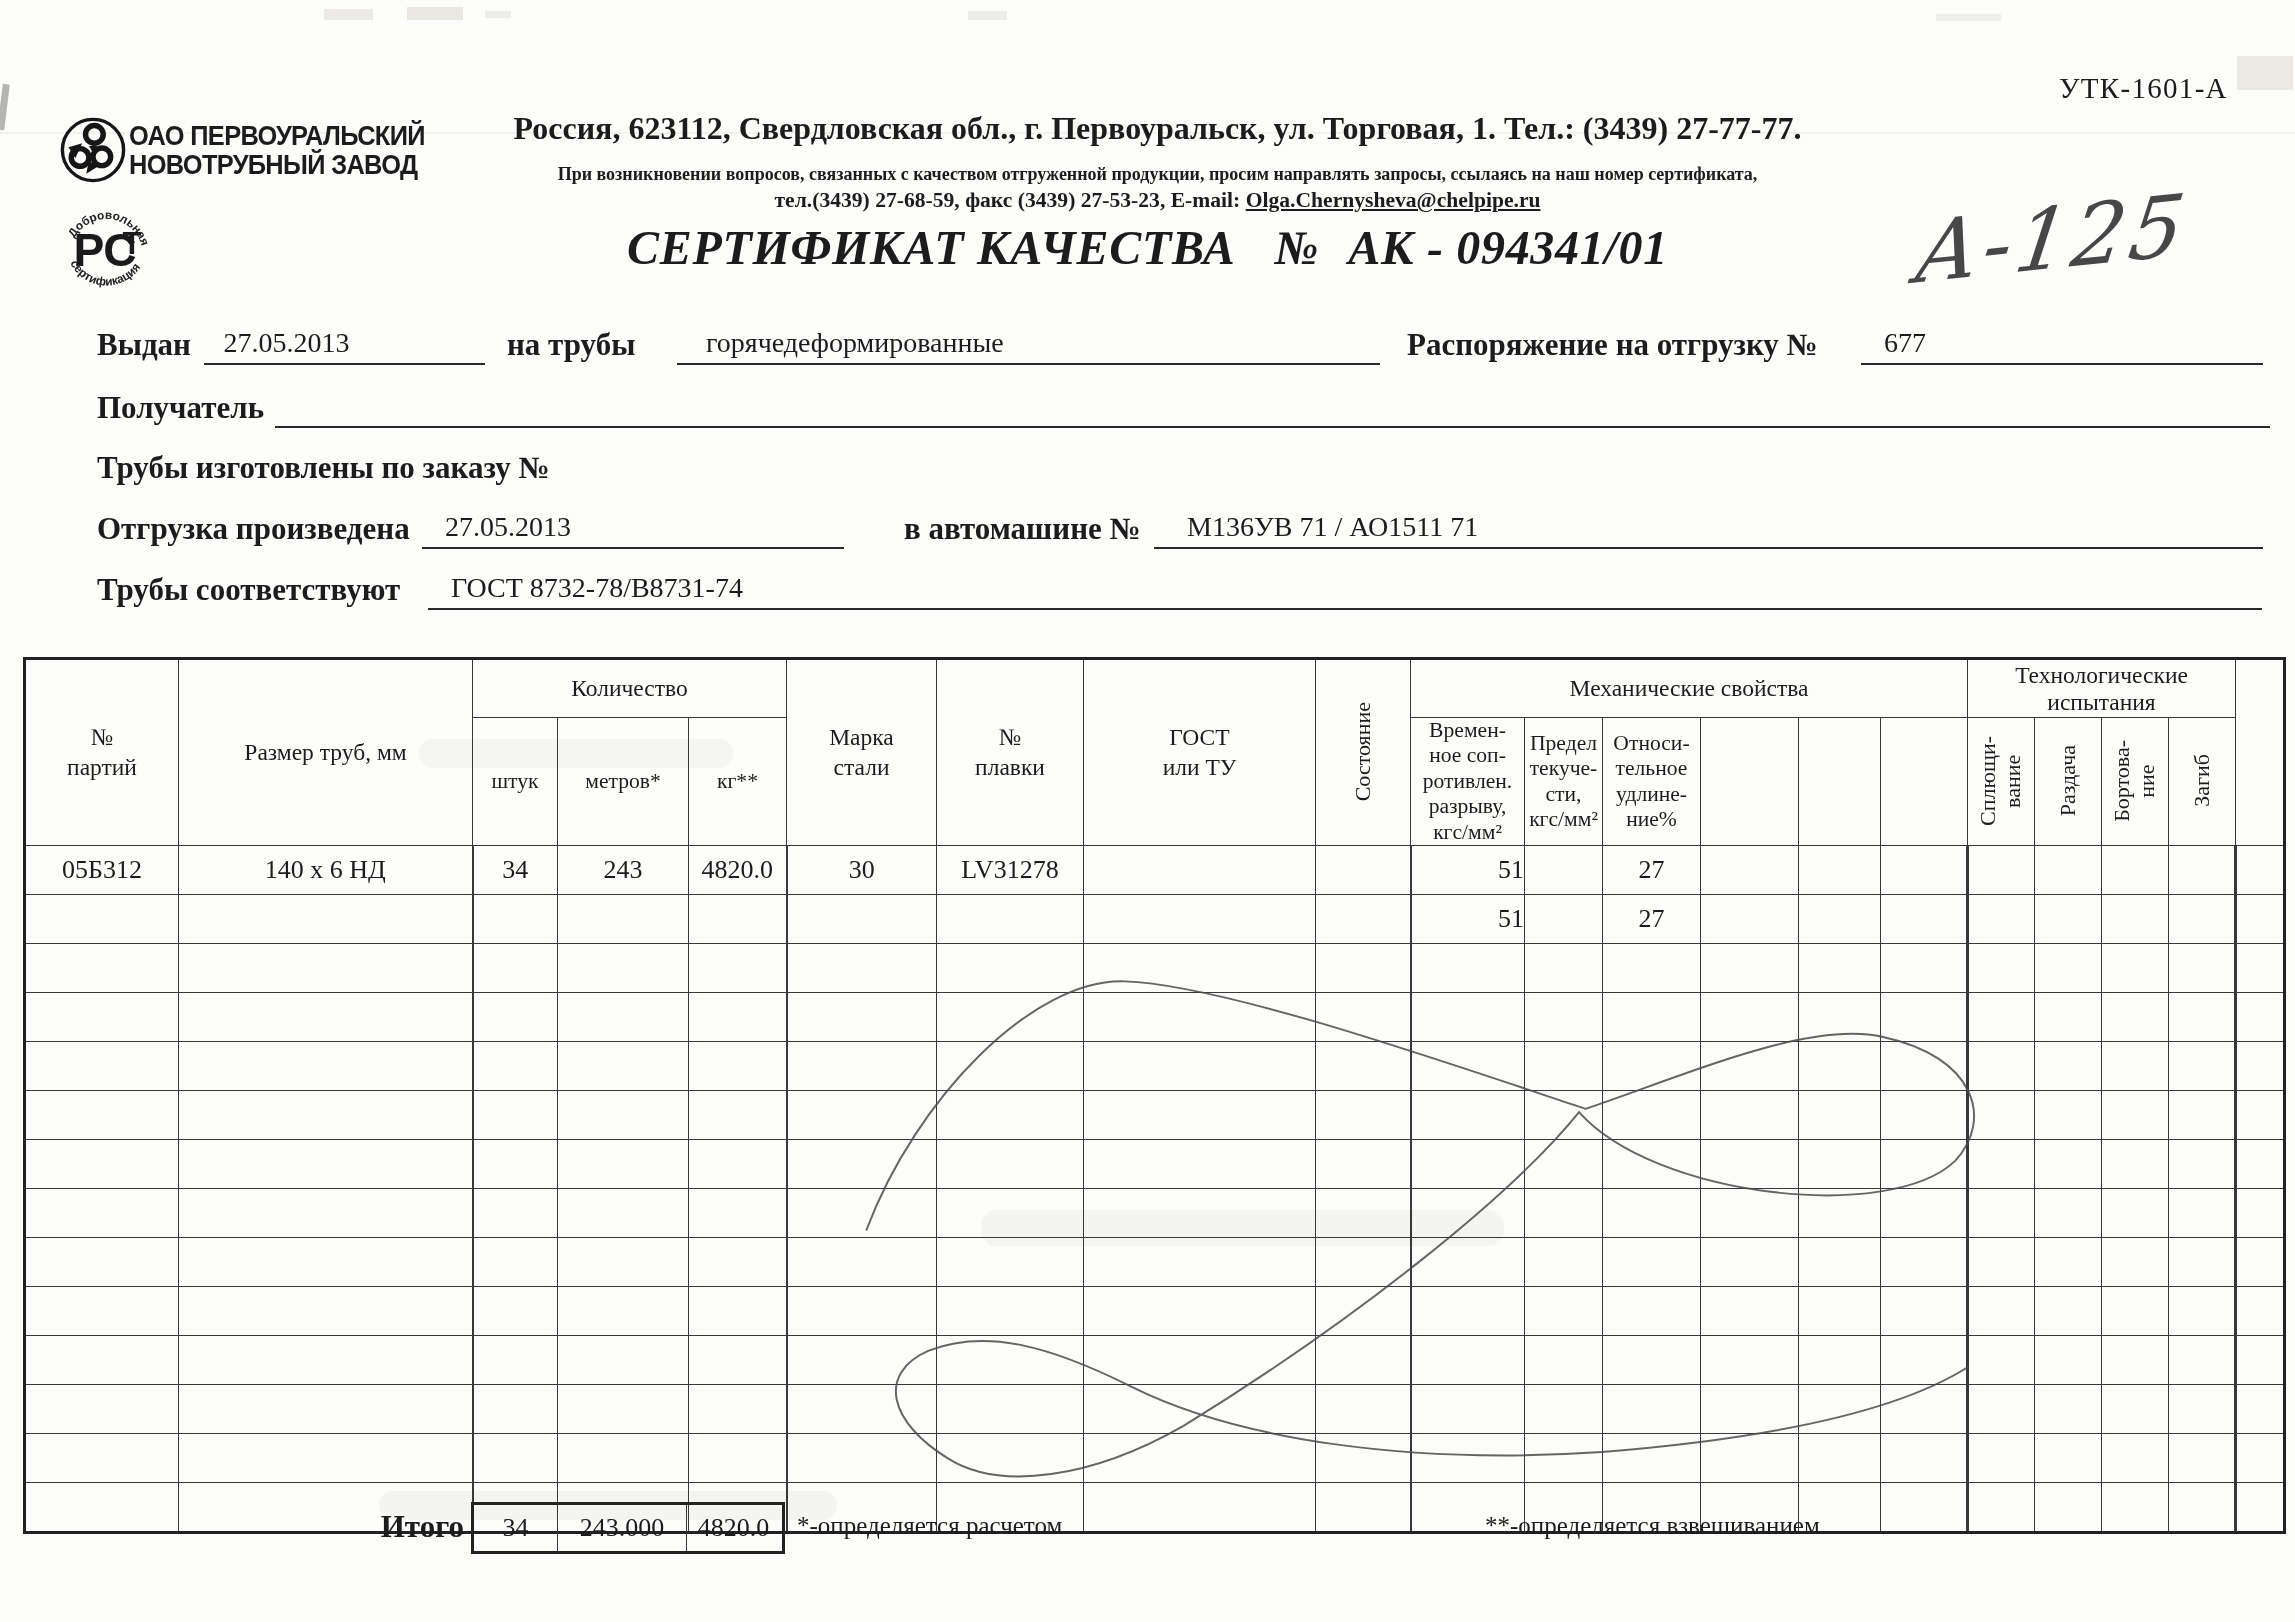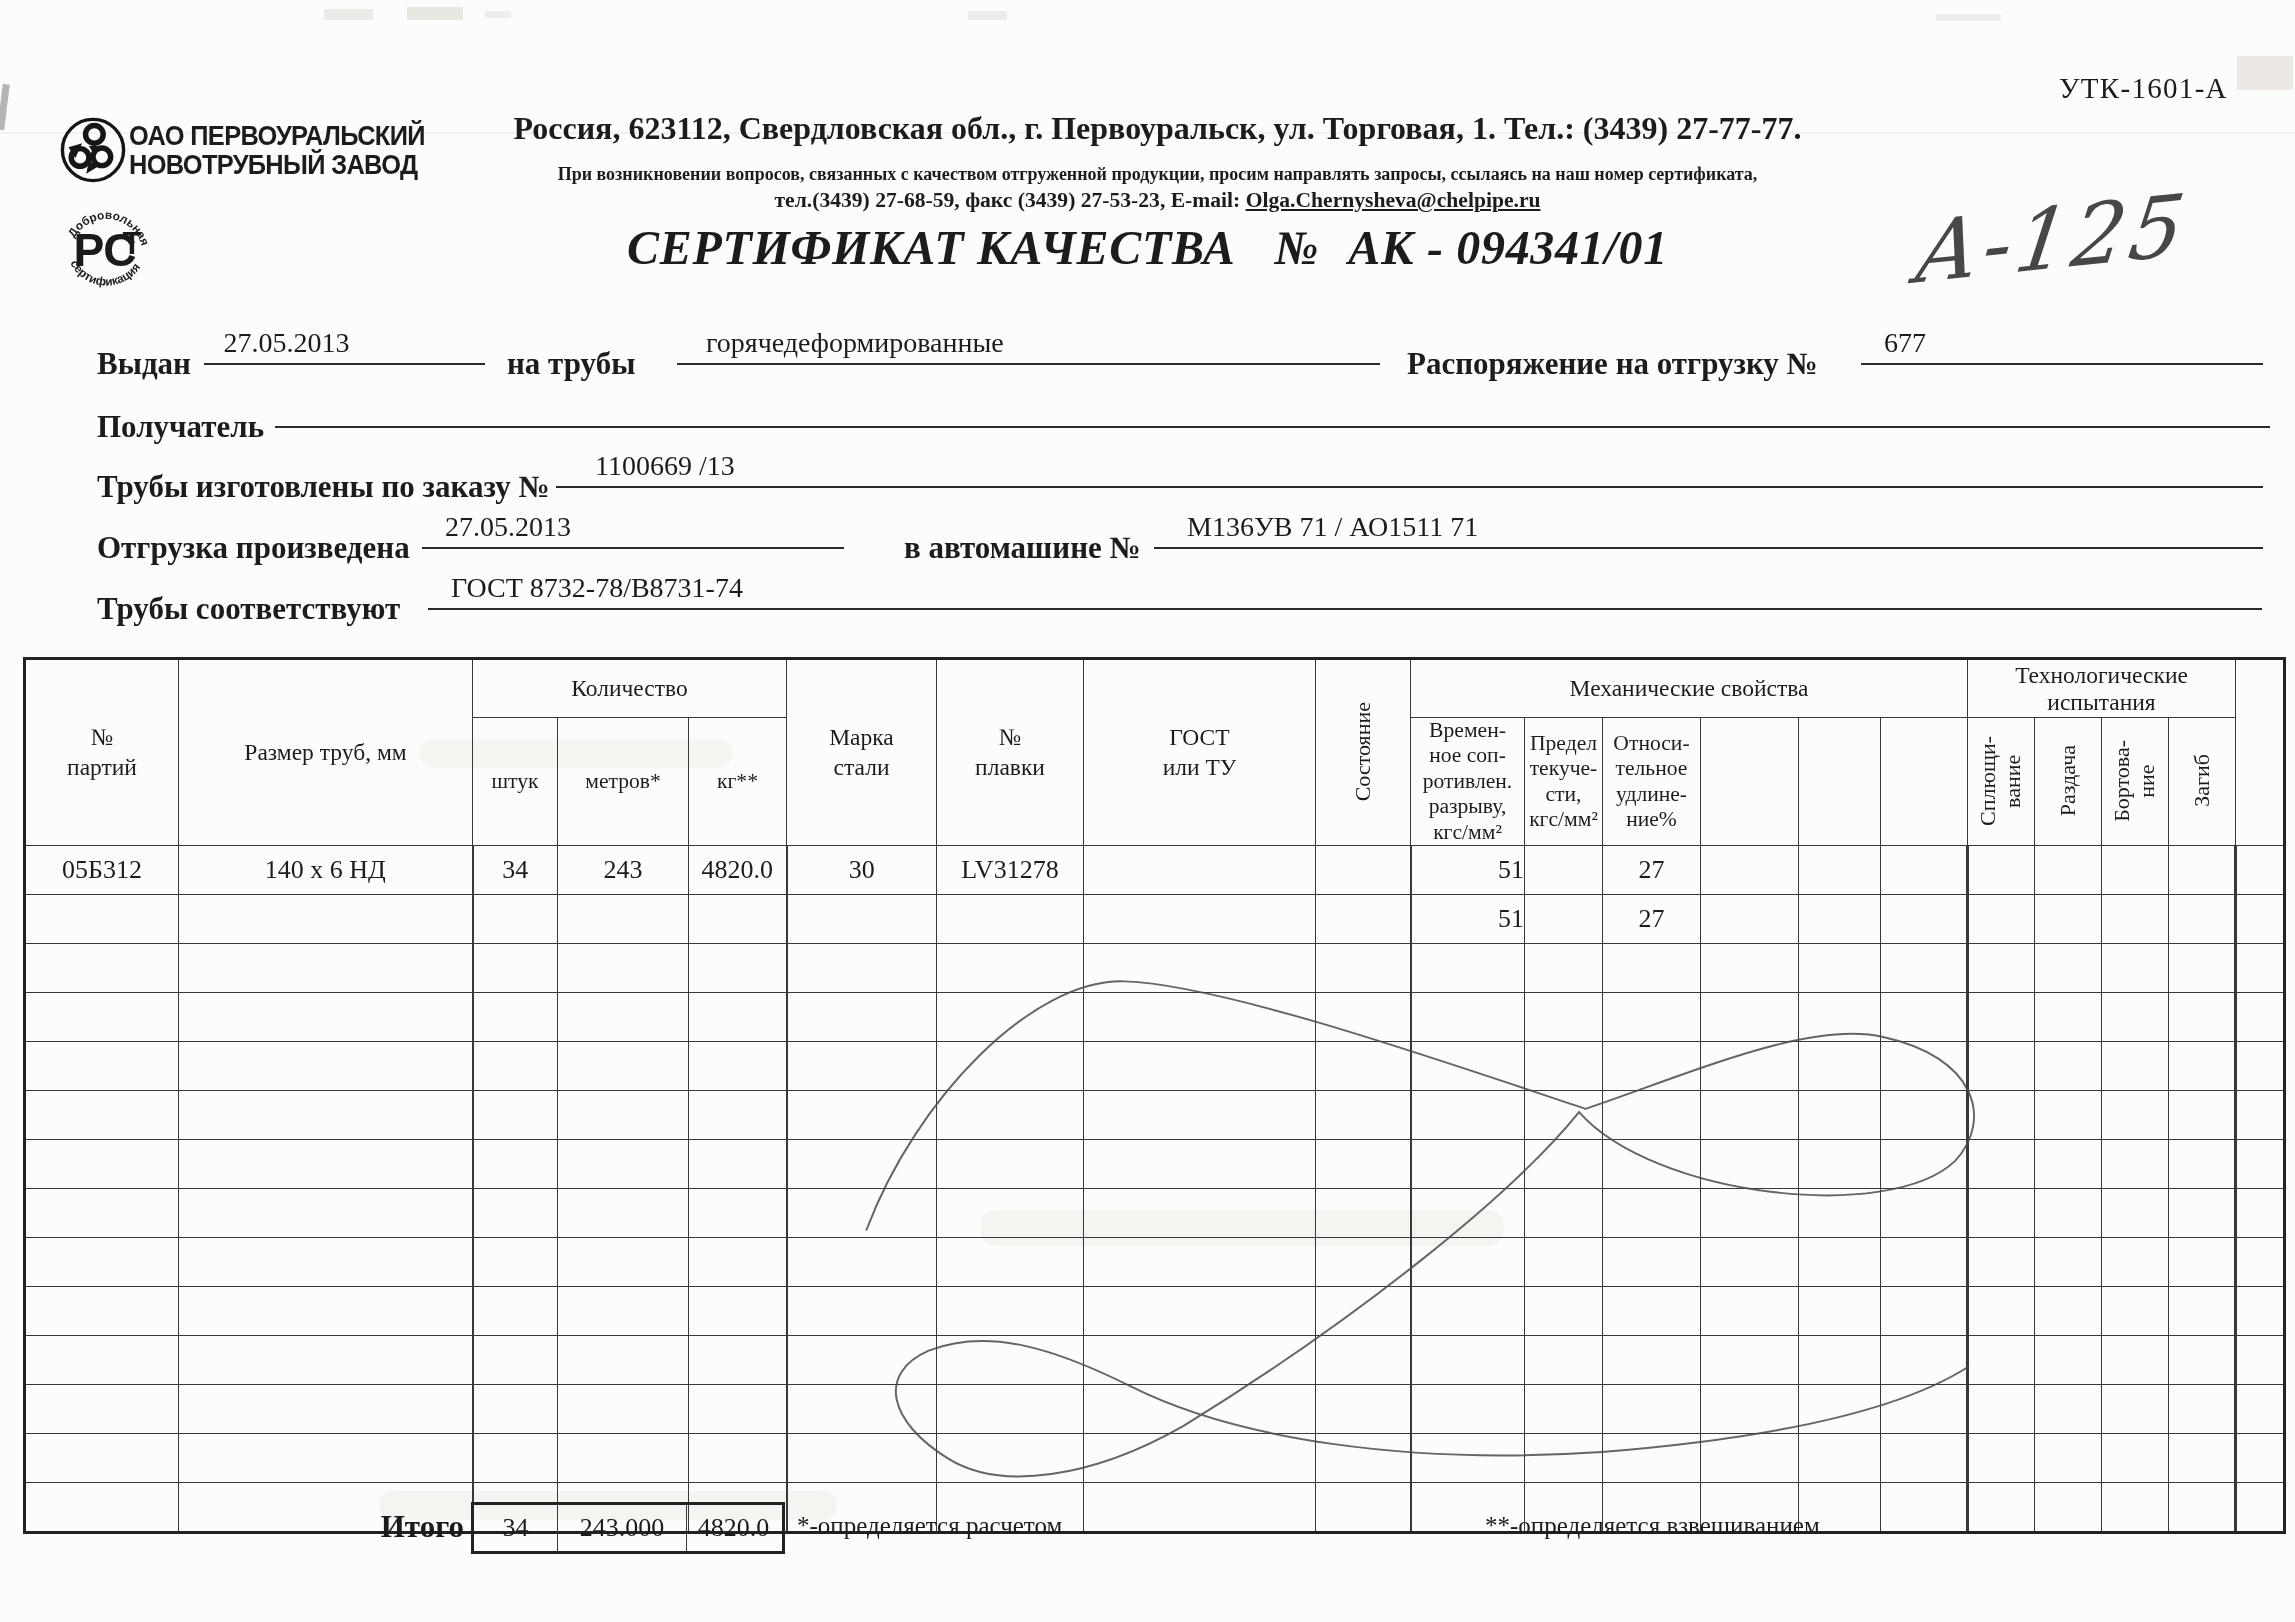--- a/index.html
+++ b/index.html
@@ -16,21 +16,21 @@
   .addr .l3{font-size:21.6px;margin-top:2.6px;}
   .addr .email{text-decoration:underline;}
   .form-code{position:absolute;left:2059px;top:72px;font-size:29px;letter-spacing:1.3px;}
   .doc-title{position:absolute;left:0;top:220px;width:2295px;text-align:center;
              font-size:48px;font-weight:bold;font-style:italic;letter-spacing:0.7px;}
   .doc-title .num-sign{margin:0 29px 0 39px;}
   .handwritten{position:absolute;left:1916px;top:190px;font-size:84px;font-style:italic;
                font-family:"DejaVu Serif",serif;color:#474747;transform:rotate(-6deg) skewX(-14deg);letter-spacing:3.9px;}
   
   .frow{position:absolute;left:0;width:2295px;height:41px;}
-  .flabel{position:absolute;font-size:31px;font-weight:bold;white-space:nowrap;margin-top:19px;}
+  .flabel{position:absolute;font-size:31px;font-weight:bold;white-space:nowrap;}
   .fvalue{position:absolute;font-size:28px;border-bottom:2.6px solid #2a2a2a;white-space:nowrap;height:38px;box-sizing:border-box;}
   
   table.cert{position:absolute;left:23px;top:657px;width:2263px;border-collapse:collapse;table-layout:fixed;
              border:3.9px solid #222;}
   table.cert td,table.cert th{border:1.3px solid #383838;padding:0;text-align:center;vertical-align:middle;
              font-weight:normal;overflow:hidden;}
   thead .grp{font-size:23.5px;}
   thead .sub{font-size:21.6px;white-space:pre-line;line-height:1.18;}
   thead .plain{font-size:23.5px;white-space:pre-line;line-height:1.25;}
   thead .deep{border-bottom:3.9px solid #222;}
@@ -125,21 +125,20 @@
     <span class="fvalue" style="left:1861px;width:402px;padding-left:23px">677</span>
   </div>
 
   <div class="frow" style="top:390px">
     <span class="flabel" style="left:97px">Получатель</span>
     <span class="fvalue" style="left:275px;width:1995px"></span>
   </div>
 
   <div class="frow" style="top:450px">
     <span class="flabel" style="left:97px">Трубы изготовлены по заказу №</span>
-    <span class="fvalue" style="left:556px;width:1707px;padding-left:39px">1100669   /13</span>
   </div>
 
   <div class="frow" style="top:511px">
     <span class="flabel" style="left:97px">Отгрузка произведена</span>
     <span class="fvalue" style="left:422px;width:422px;padding-left:23px">27.05.2013</span>
     <span class="flabel" style="left:904px">в автомашине №</span>
     <span class="fvalue" style="left:1154px;width:1109px;padding-left:33px">М136УВ 71 / АО1511 71</span>
   </div>
 
   <div class="frow" style="top:572px">

